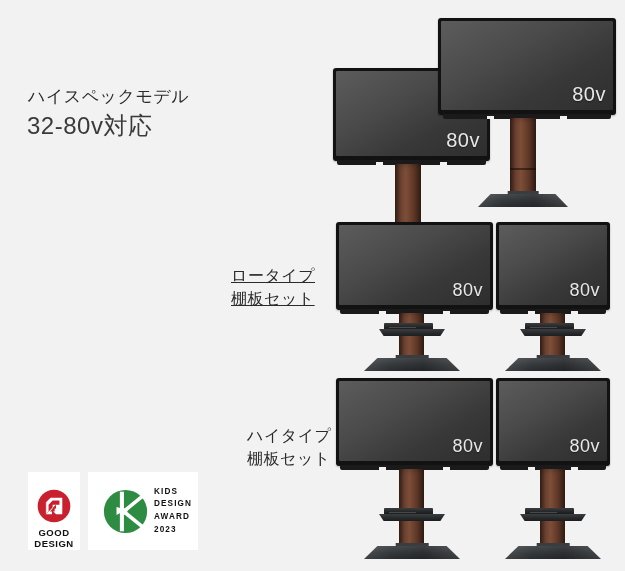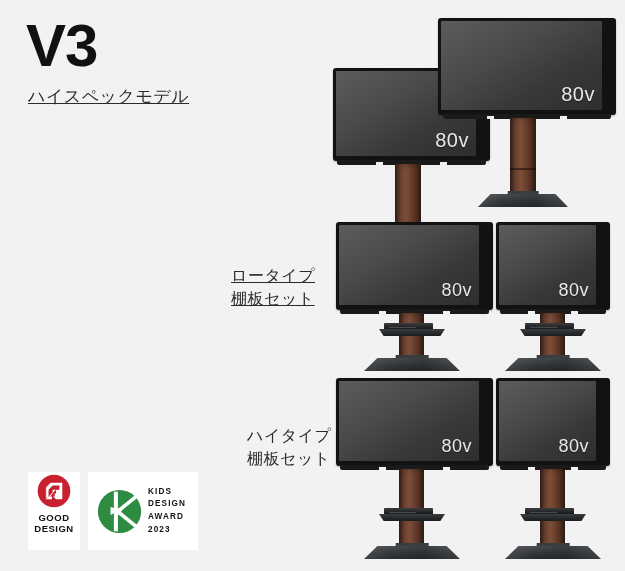--- a/index.html
+++ b/index.html
@@ -35,21 +35,20 @@
   }
   .sub1 {
     position: absolute;
     left: 28px;
     top: 86px;
     font-size: 17px;
     line-height: 1.25;
     font-weight: 400;
     color: #2b2b2b;
     letter-spacing: 0.5px;
-    text-decoration: underline;
   }
   .sub2 {
     position: absolute;
     left: 27px;
     top: 112px;
     font-size: 24px;
     line-height: 1.2;
     font-weight: 400;
     color: #3a3a3a;
     letter-spacing: 0.5px;
@@ -80,21 +79,21 @@
   .badge {
     background: #ffffff;
     box-sizing: border-box;
   }
   .badge-good {
     width: 52px;
     height: 78px;
     display: flex;
     flex-direction: column;
     align-items: center;
-    justify-content: flex-start;
+    justify-content: flex-end;
     padding-top: 2px;
   }
   .gd-mark {
     width: 34px;
     height: 34px;
   }
   .gd-text {
     margin-top: 5px;
     font-size: 9.5px;
     font-weight: 700;
@@ -102,21 +101,21 @@
     letter-spacing: 0.5px;
     color: #111;
     text-align: center;
   }
   .badge-kids {
     width: 110px;
     height: 78px;
     display: flex;
     flex-direction: row;
     align-items: center;
-    justify-content: flex-start;
+    justify-content: center;
     gap: 6px;
     padding-left: 9px;
   }
   .kd-mark {
     width: 45px;
     height: 45px;
     flex: 0 0 auto;
   }
   .kd-text {
     font-size: 8.2px;
@@ -129,21 +128,21 @@
 
   
   .unit { position: absolute; }
 
   
   .tv {
     position: absolute;
     background: #121212;
     border-radius: 3px;
     box-sizing: border-box;
-    padding: 3px 14px 5px 3px;
+    padding: 3px 3px 5px 3px;
     box-shadow: 0 1px 2px rgba(0,0,0,0.28);
   }
   .tv-screen {
     width: 100%;
     height: 100%;
     border-radius: 1px;
     background: linear-gradient(150deg, #5c5c5c 0%, #4a4a4a 38%, #383838 68%, #2e2e2e 100%);
     position: relative;
     overflow: hidden;
   }
@@ -258,22 +257,22 @@
     top: 45%;
     height: 1px;
     background: rgba(150,150,150,0.35);
   }
 </style>
 </head>
 <body>
 
 <div class="stage">
 
-  <div class="headline">V3</div>
   <div class="sub1">ハイスペックモデル</div>
+  <div class="sub2">32-80v対応</div>
 
   <div class="caption caption-low">ロータイプ
 棚板セット</div>
   <div class="caption caption-high">ハイタイプ
 棚板セット</div>
 
   <div class="unit" style="left:333px; top:68px; width:160px; height:145px;">
     <div class="tv" style="left:0; top:0; width:157px; height:93px;">
       <div class="tv-screen">
         <span class="tv-size">80v</span>

